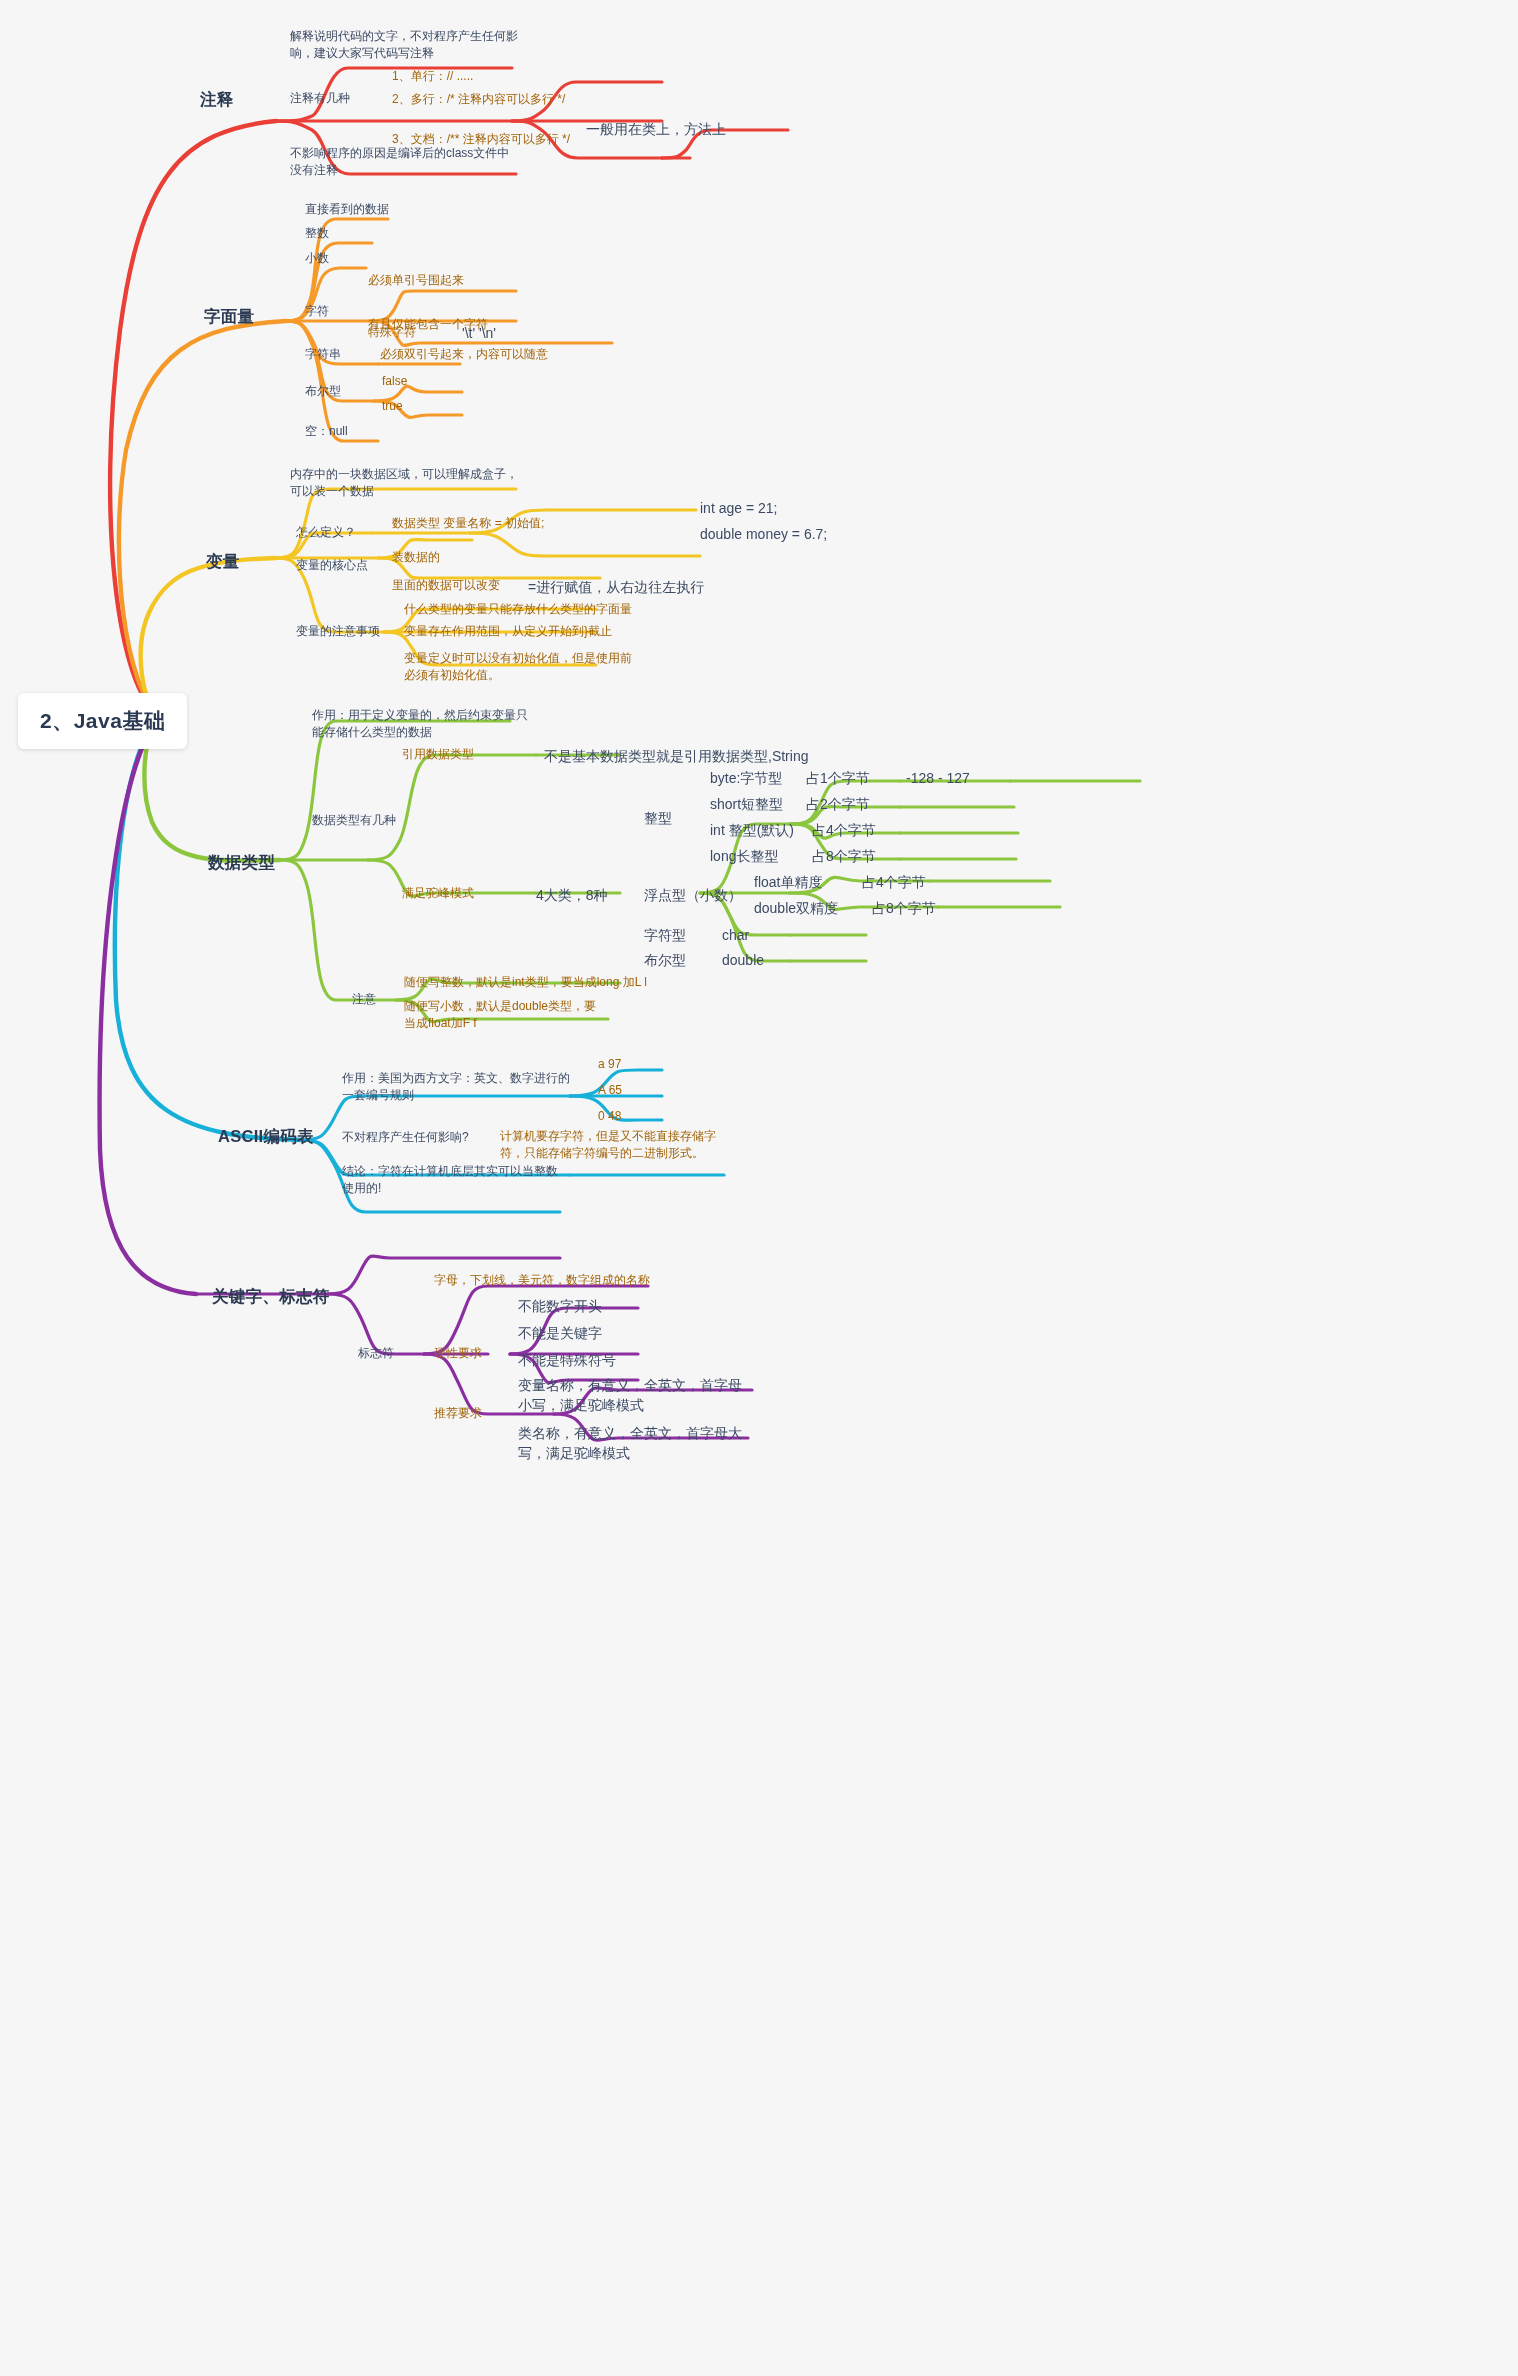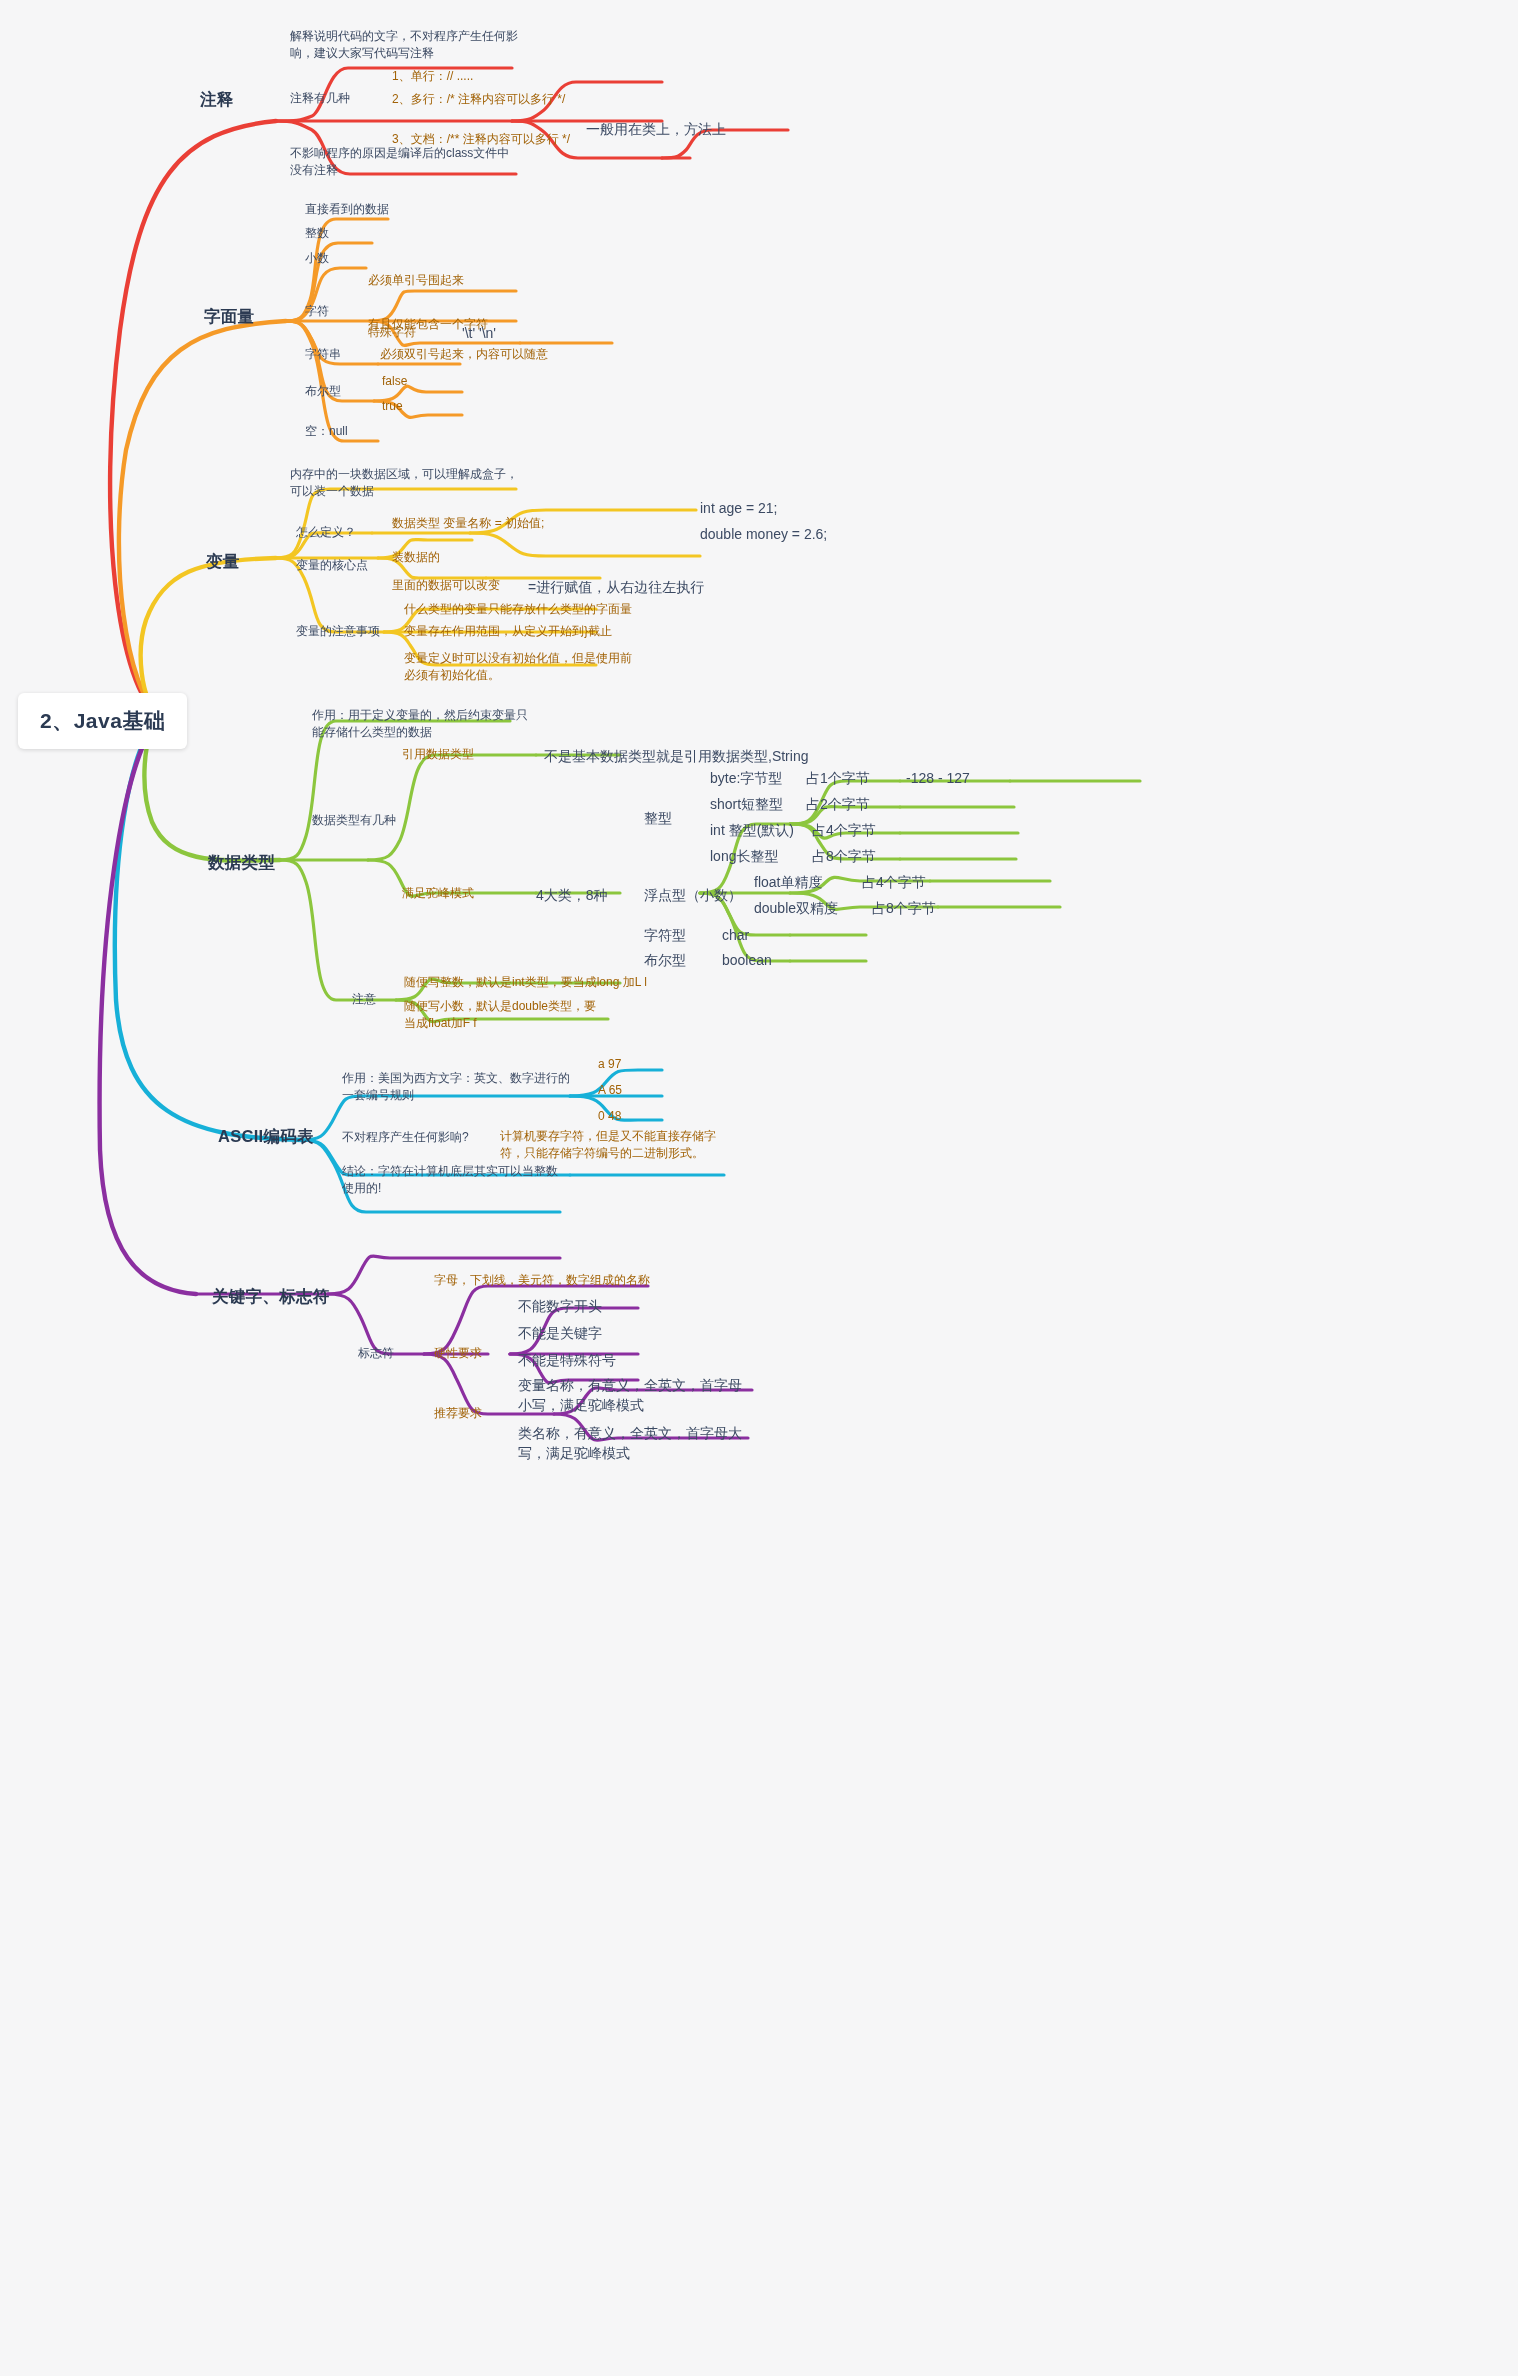--- a/index.html
+++ b/index.html
@@ -253,21 +253,21 @@
   <div class="node l2" style="left:296px;top:524px;">
     <span class="txt">怎么定义？</span>
   </div>
   <div class="node l3" style="left:392px;top:515px;">
     <span class="txt">数据类型 变量名称 = 初始值;</span>
   </div>
   <div class="node l4" style="left:700px;top:498px;">
     <span class="txt">int age = 21;</span>
   </div>
   <div class="node l4" style="left:700px;top:524px;">
-    <span class="txt">double money = 2.6;</span>
+    <span class="txt">double money = 6.7;</span>
   </div>
   <div class="node l2" style="left:296px;top:557px;">
     <span class="txt">变量的核心点</span>
   </div>
   <div class="node l3" style="left:392px;top:549px;">
     <span class="txt">装数据的</span>
   </div>
   <div class="node l3" style="left:392px;top:577px;">
     <span class="txt">里面的数据可以改变</span>
   </div>
@@ -359,21 +359,21 @@
   <div class="node l4" style="left:644px;top:925px;">
     <span class="txt">字符型</span>
   </div>
   <div class="node l4" style="left:722px;top:925px;">
     <span class="txt">char</span>
   </div>
   <div class="node l4" style="left:644px;top:950px;">
     <span class="txt">布尔型</span>
   </div>
   <div class="node l4" style="left:722px;top:950px;">
-    <span class="txt">boolean</span>
+    <span class="txt">double</span>
   </div>
 
   <div class="node l2" style="left:352px;top:991px;">
     <span class="txt">注意</span>
   </div>
   <div class="node l3" style="left:404px;top:974px;">
     <span class="txt">随便写整数，默认是int类型，要当成long 加L l</span>
   </div>
   <div class="node l3 wrapnode" style="left:404px;top:998px;width:200px;">
     <span class="txt">随便写小数，默认是double类型，要当成float加F f</span>

